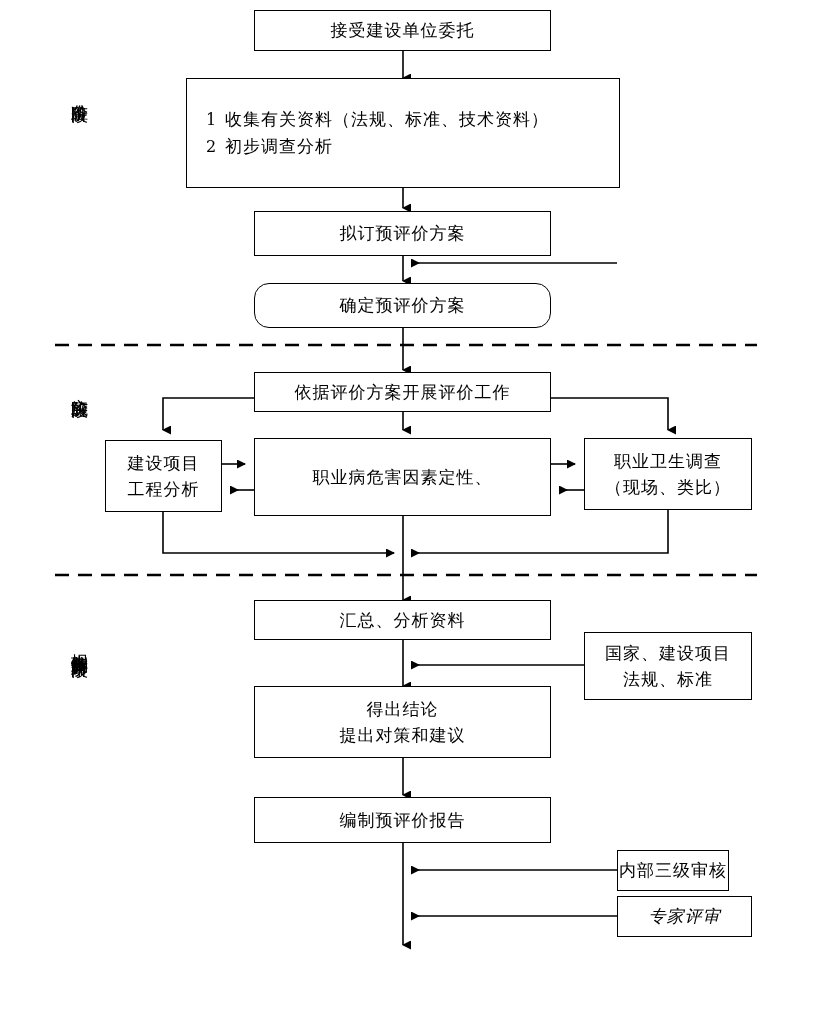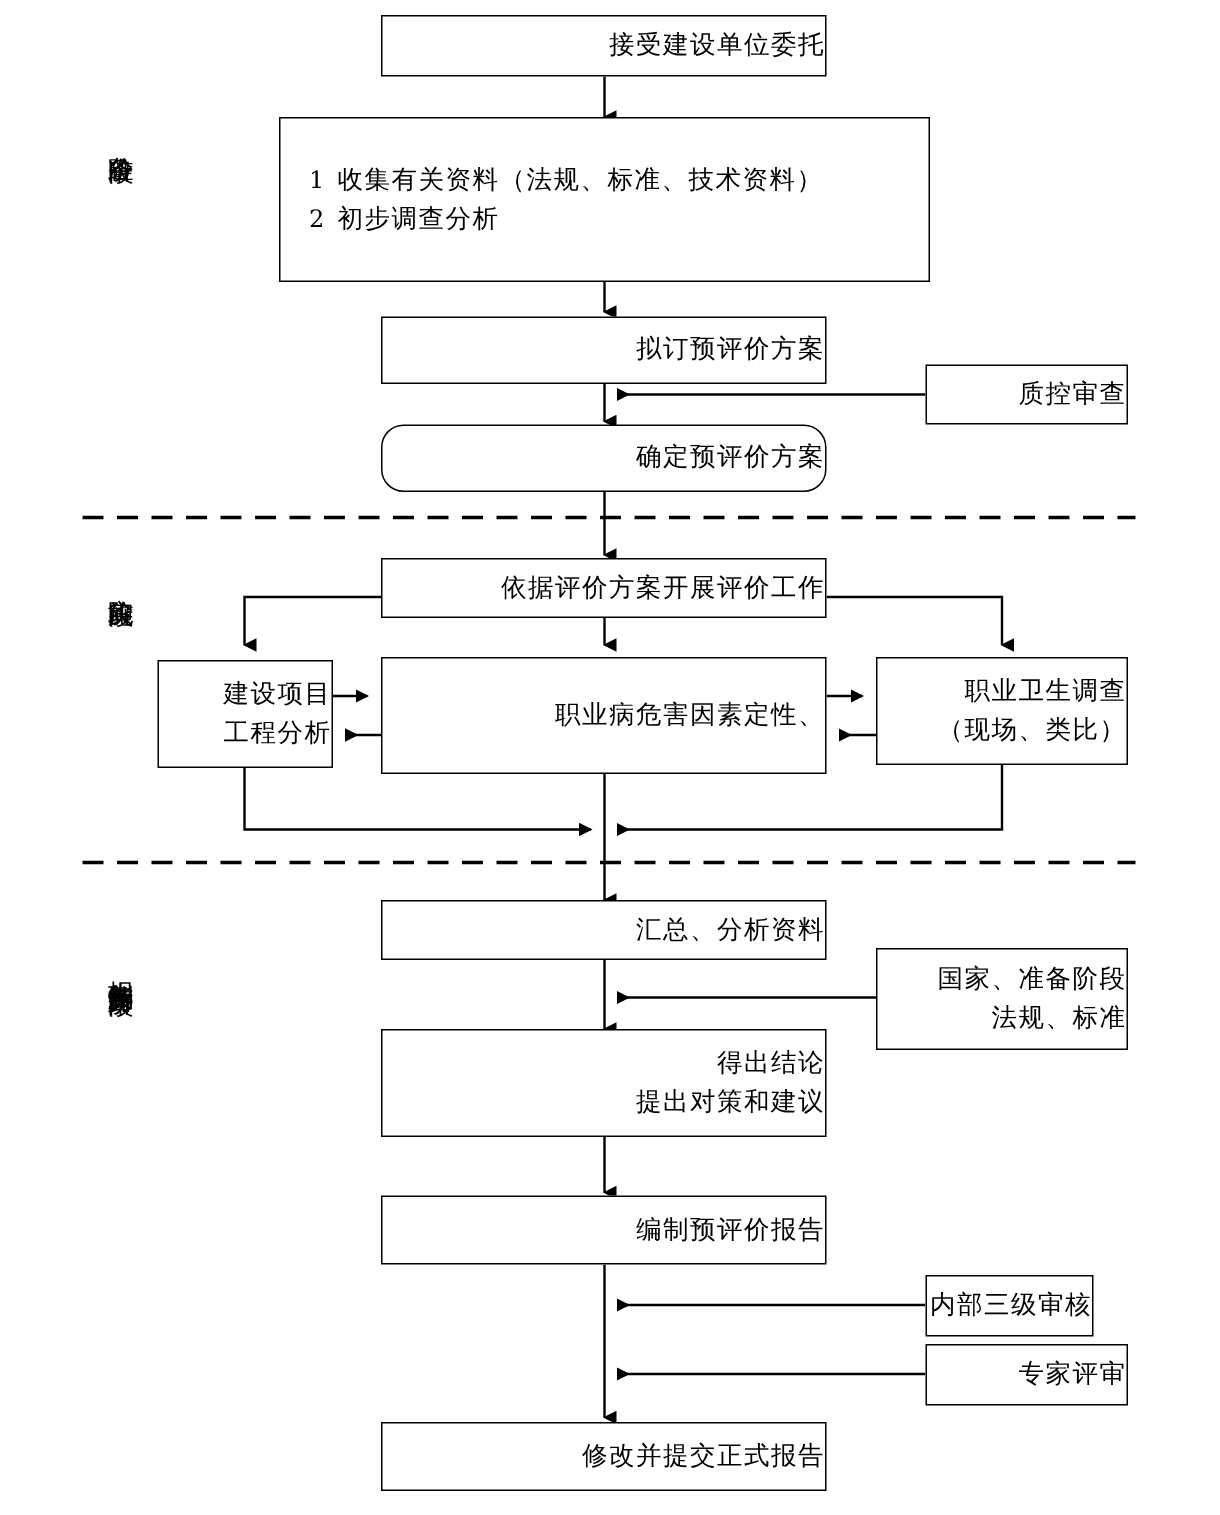--- a/index.html
+++ b/index.html
@@ -21,21 +21,21 @@
     width: 813px;
     height: 1010px;
   }
   .fc-box {
     position: absolute;
     box-sizing: border-box;
     border: 1px solid #000000;
     background: #ffffff;
     display: flex;
     flex-direction: column;
-    align-items: flex-end;
+    align-items: center;
     justify-content: center;
     color: #000000;
     font-size: 17px;
     line-height: 1.55;
     letter-spacing: 1px;
     white-space: nowrap;
   }
   .fc-box.left-align {
     align-items: flex-start;
     padding-left: 19px;
@@ -153,23 +153,20 @@
     </span>
     <span class="fc-line">
       <span class="num">2</span><span>初步调查分析</span>
     </span>
   </div>
 
   <div class="fc-box" style="left:254px; top:211px; width:297px; height:45px;">
     <span class="fc-line">拟订预评价方案</span>
   </div>
 
-  <div class="fc-box" style="left:617px; top:243px; width:135px; height:40px;">
-    <span class="fc-line">质控审查</span>
-  </div>
 
   <div class="fc-box" style="left:254px; top:283px; width:297px; height:45px;border-radius:15px;">
     <span class="fc-line">确定预评价方案</span>
   </div>
 
   <div class="fc-box" style="left:254px; top:372px; width:297px; height:40px;">
     <span class="fc-line">依据评价方案开展评价工作</span>
   </div>
 
   <div class="fc-box" style="left:105px; top:440px; width:117px; height:72px;">
@@ -184,38 +181,35 @@
   <div class="fc-box" style="left:584px; top:438px; width:168px; height:72px;">
     <span class="fc-line">职业卫生调查</span>
     <span class="fc-line">（现场、类比）</span>
   </div>
 
   <div class="fc-box" style="left:254px; top:600px; width:297px; height:40px;">
     <span class="fc-line">汇总、分析资料</span>
   </div>
 
   <div class="fc-box" style="left:584px; top:632px; width:168px; height:68px;">
-    <span class="fc-line">国家、准备阶段</span>
+    <span class="fc-line">国家、建设项目</span>
     <span class="fc-line">法规、标准</span>
   </div>
 
   <div class="fc-box" style="left:254px; top:686px; width:297px; height:72px;">
     <span class="fc-line">得出结论</span>
     <span class="fc-line">提出对策和建议</span>
   </div>
 
   <div class="fc-box" style="left:254px; top:797px; width:297px; height:46px;">
     <span class="fc-line">编制预评价报告</span>
   </div>
 
   <div class="fc-box" style="left:617px; top:850px; width:112px; height:41px;">
     <span class="fc-line">内部三级审核</span>
   </div>
 
-  <div class="fc-box" style="left:617px; top:896px; width:135px; height:41px;">
+  <div class="fc-box" style="left:617px; top:896px; width:135px; height:41px;font-style:italic;">
     <span class="fc-line">专家评审</span>
   </div>
 
-  <div class="fc-box" style="left:254px; top:948px; width:297px; height:46px;">
-    <span class="fc-line">修改并提交正式报告</span>
-  </div>
 
 </div>
 
 </body></html>

